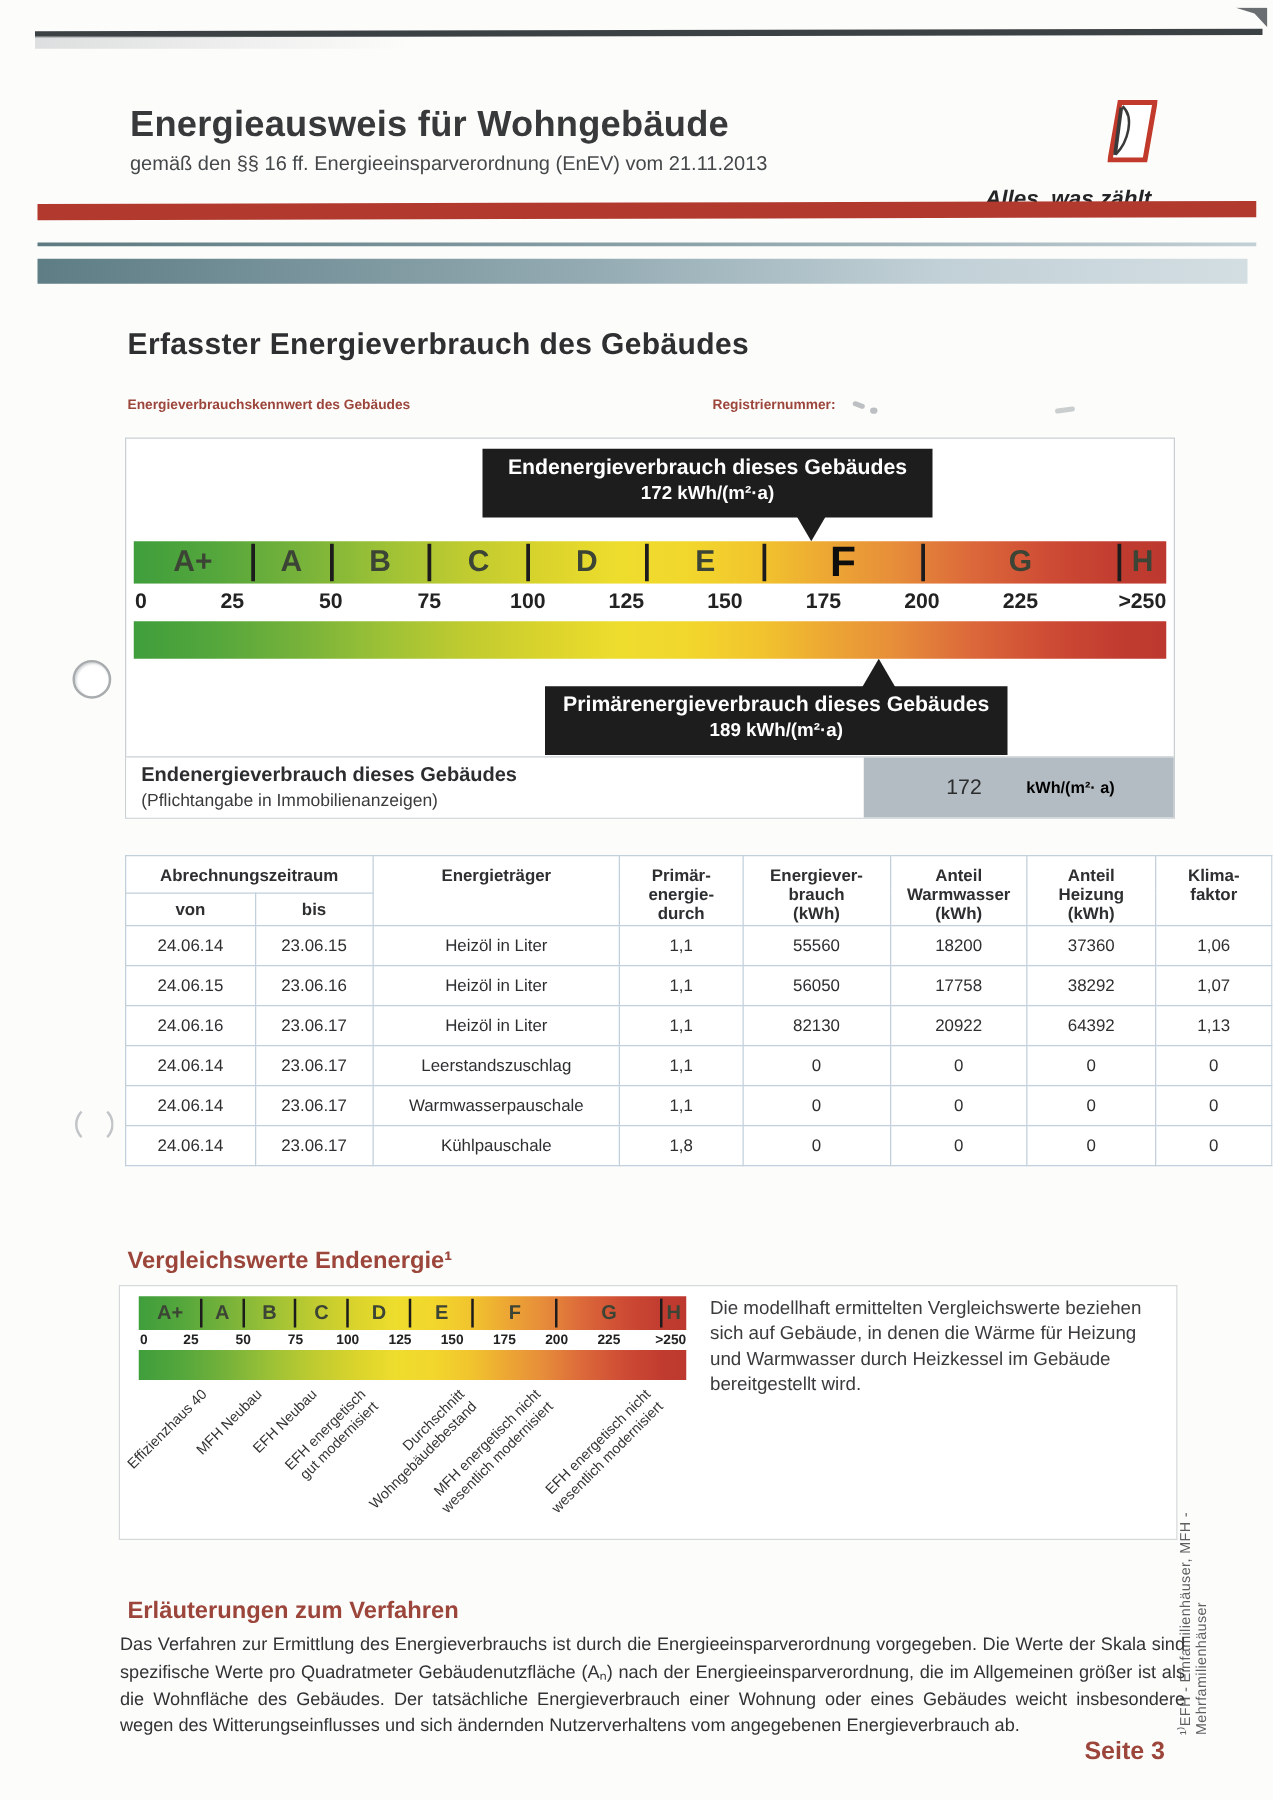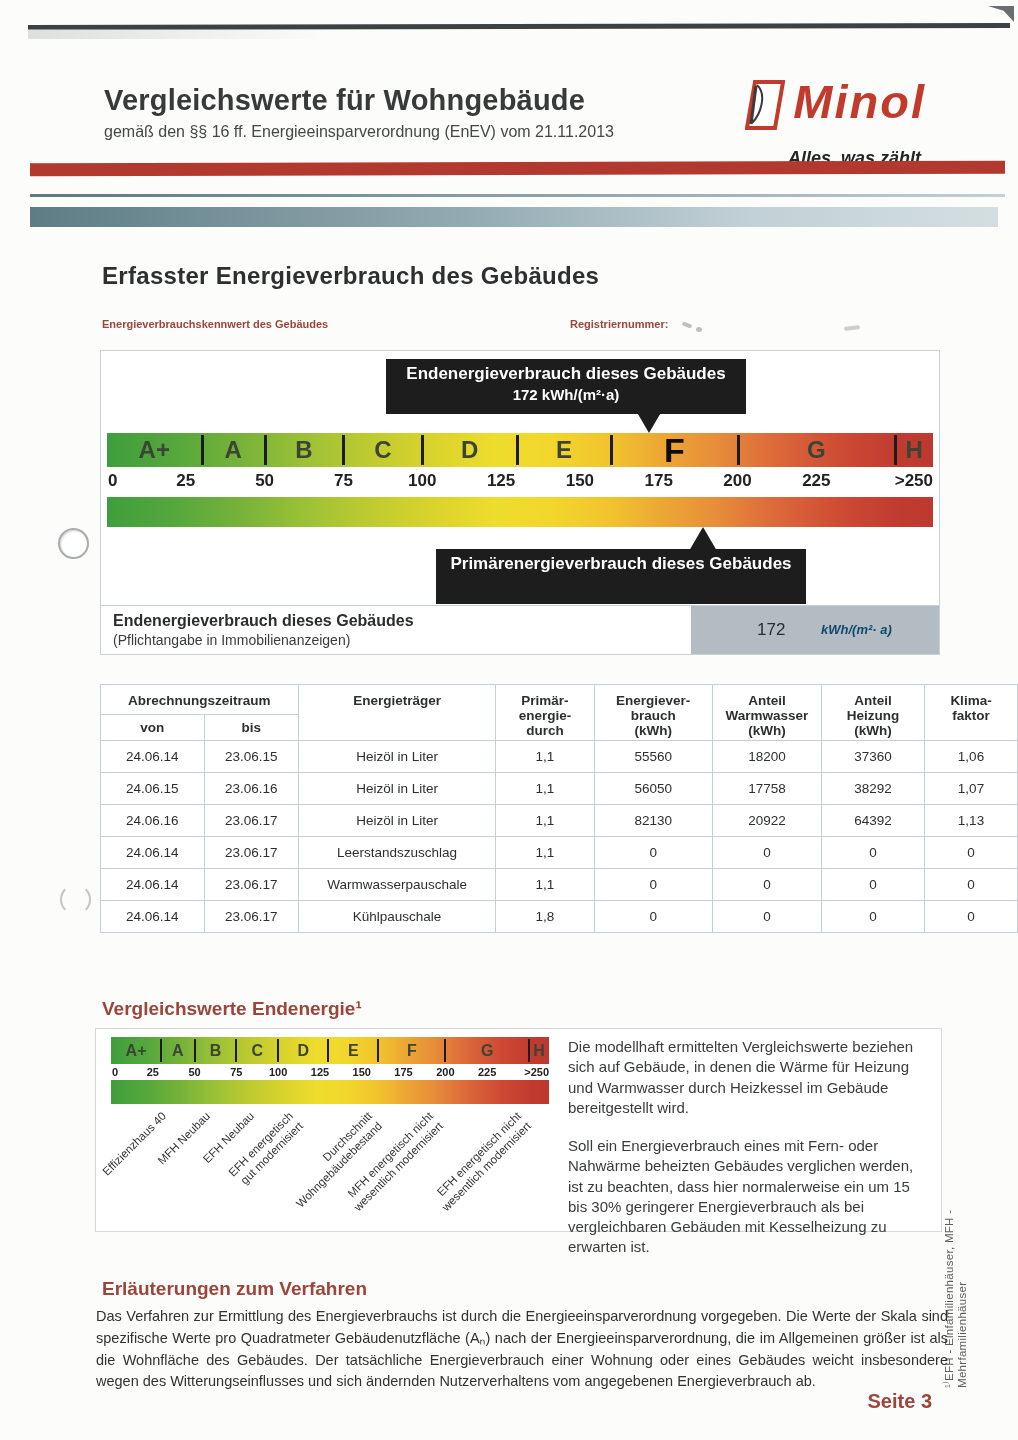--- a/index.html
+++ b/index.html
@@ -56,21 +56,21 @@
   .ticks-row .tick{position:absolute;top:4px;transform:translateX(-50%);font-size:17px;font-weight:bold;color:#222;}
   .ticks-row .tick.first{transform:none;}
   .ticks-row .tick.last{transform:translateX(-100%);}
   .band2{position:absolute;left:6px;right:6px;height:30px;
     background:linear-gradient(to right,#3f9e3c 0%,#55a73c 8%,#76b23a 16%,#9cc136 24%,#bfcb30 32%,#dbd42c 40%,#eedd2d 47%,#f2d62c 54%,#f1c32e 61%,#eda833 67%,#e68c3a 74%,#dc693a 81%,#cd4a34 89%,#c03b2f 96%,#bd392f 100%);}
   .mandatory-row{position:absolute;left:0;right:0;bottom:0;height:48px;border-top:1px solid #c9cfd3;background:#fff;}
   .mandatory-label{position:absolute;left:12px;top:6px;font-size:16px;font-weight:bold;color:#2c2d2e;}
   .mandatory-sub{position:absolute;left:12px;top:26px;font-size:14px;color:#3a3b3c;}
   .mandatory-value-box{position:absolute;right:0;top:0;bottom:0;width:248px;background:#b4bcc3;}
   .mandatory-value{position:absolute;left:66px;top:14px;font-size:17px;color:#2b2c2d;}
-  .mandatory-unit{position:absolute;left:130px;top:16px;font-size:13px;font-weight:bold;color:#0c4a6e;font-style:italic;}
+  .mandatory-unit{position:absolute;left:130px;top:16px;font-size:13px;font-weight:bold;color:#000000;}
   
   .section-heading{position:absolute;font-size:19px;font-weight:bold;color:#9c453b;margin:0;}
   
   .ctable{position:absolute;left:100px;top:684px;border-collapse:collapse;table-layout:fixed;}
   .ctable th,.ctable td{border:1px solid #c2cfdc;font-size:13.5px;color:#2e2f30;text-align:center;
     white-space:pre-line;padding:2px 4px;background:#fff;}
   .ctable th{font-weight:bold;vertical-align:top;padding-top:8px;}
   .ctable th.vonbis{padding:3px 4px;vertical-align:middle;}
   .ctable td{height:27px;}
   
@@ -95,32 +95,31 @@
 </head>
 <body>
 
 <div class="scan-topline"></div>
 <div class="scan-topline-shadow"></div>
 <div class="scan-mark-topright"></div>
 <div class="hole-punch hp1"></div>
 <div class="hole-punch hp2"></div>
 
 <header class="doc-header">
-  <h1 class="doc-title">Vergleichswerte für Wohngebäude</h1>
+  <h1 class="doc-title">Energieausweis für Wohngebäude</h1>
   <div class="doc-subtitle">gemäß den §§ 16 ff. Energieeinsparverordnung (EnEV) vom 21.11.2013</div>
   <div class="logo-block">
     <div class="logo-row">
       <span>
         <svg width="40" height="50" viewBox="0 0 40 50">
           <polygon points="10,2 38,2 30,48 2,48" fill="#fff" stroke="#c23a2b" stroke-width="4"></polygon>
           <path d="M11,6 L6,44" stroke="#3a3a3a" stroke-width="3" fill="none"></path>
           <path d="M12,5 C22,14 16,34 7,43" stroke="#3a3a3a" stroke-width="2" fill="none"></path>
         </svg>
       </span>
-      <span class="logo-text">Minol</span>
     </div>
     <div class="logo-slogan">Alles, was zählt.</div>
   </div>
 </header>
 <div class="bar-red"></div>
 <div class="line-teal"></div>
 <div class="band-teal"></div>
 
 <h2 class="main-title">Erfasster Energieverbrauch des Gebäudes</h2>
 <div class="subhead-row">
@@ -166,20 +165,21 @@
       <span class="tick" style="left: 57.2519%;">150</span>
       <span class="tick" style="left: 66.7939%;">175</span>
       <span class="tick" style="left: 76.3359%;">200</span>
       <span class="tick" style="left: 85.8779%;">225</span>
       <span class="tick last" style="left: 100%;">&gt;250</span>
     </div>
     <div class="band2" style="top: 146px; height: 30px;"></div>
     <div class="arrow-up" style="top: 176px; left: 587.855px;"></div>
     <div class="callout" style="left: 335px; top: 198px; width: 370px; height: 50px;">
       <div class="c-line1">Primärenergieverbrauch dieses Gebäudes</div>
+      <div class="c-line2">189 kWh/(m²·a)</div>
     </div>
     <div class="mandatory-row">
       <div class="mandatory-label">Endenergieverbrauch dieses Gebäudes</div>
       <div class="mandatory-sub">(Pflichtangabe in Immobilienanzeigen)</div>
       <div class="mandatory-value-box">
         <span class="mandatory-value">172</span>
         <span class="mandatory-unit">kWh/(m²· a)</span>
       </div>
     </div>
   </div>
@@ -327,21 +327,20 @@
 gut modernisiert</div>
       <div class="cmp-label" style="left: 58%;">Durchschnitt
 Wohngebäudebestand</div>
       <div class="cmp-label" style="left: 72%;">MFH energetisch nicht
 wesentlich modernisiert</div>
       <div class="cmp-label" style="left: 92%;">EFH energetisch nicht
 wesentlich modernisiert</div>
     </div>
   <div class="cmp-text">
     <p>Die modellhaft ermittelten Vergleichswerte beziehen sich auf Gebäude, in denen die Wärme für Heizung und Warmwasser durch Heizkessel im Gebäude bereitgestellt wird.</p>
-    <p>Soll ein Energieverbrauch eines mit Fern- oder Nahwärme beheizten Gebäudes verglichen werden, ist zu beachten, dass hier normalerweise ein um 15 bis 30% geringerer Energieverbrauch als bei vergleichbaren Gebäuden mit Kesselheizung zu erwarten ist.</p>
   </div>
 </div>
 <div class="vertical-footnote">¹⁾EFH - Einfamilienhäuser, MFH - Mehrfamilienhäuser</div>
 
 <h3 class="section-heading" style="left:102px;top:1278px;">Erläuterungen zum Verfahren</h3>
 <p class="expl-body">Das Verfahren zur Ermittlung des Energieverbrauchs ist durch die Energieeinsparverordnung vorgegeben. Die Werte der Skala sind spezifische Werte pro Quadratmeter Gebäudenutzfläche (Aₙ) nach der Energieeinsparverordnung, die im Allgemeinen größer ist als die Wohnfläche des Gebäudes. Der tatsächliche Energieverbrauch einer Wohnung oder eines Gebäudes weicht insbesondere wegen des Witterungseinflusses und sich ändernden Nutzerverhaltens vom angegebenen Energieverbrauch ab.</p>
 
 <div class="page-number">Seite 3</div>
 
 </body></html>

